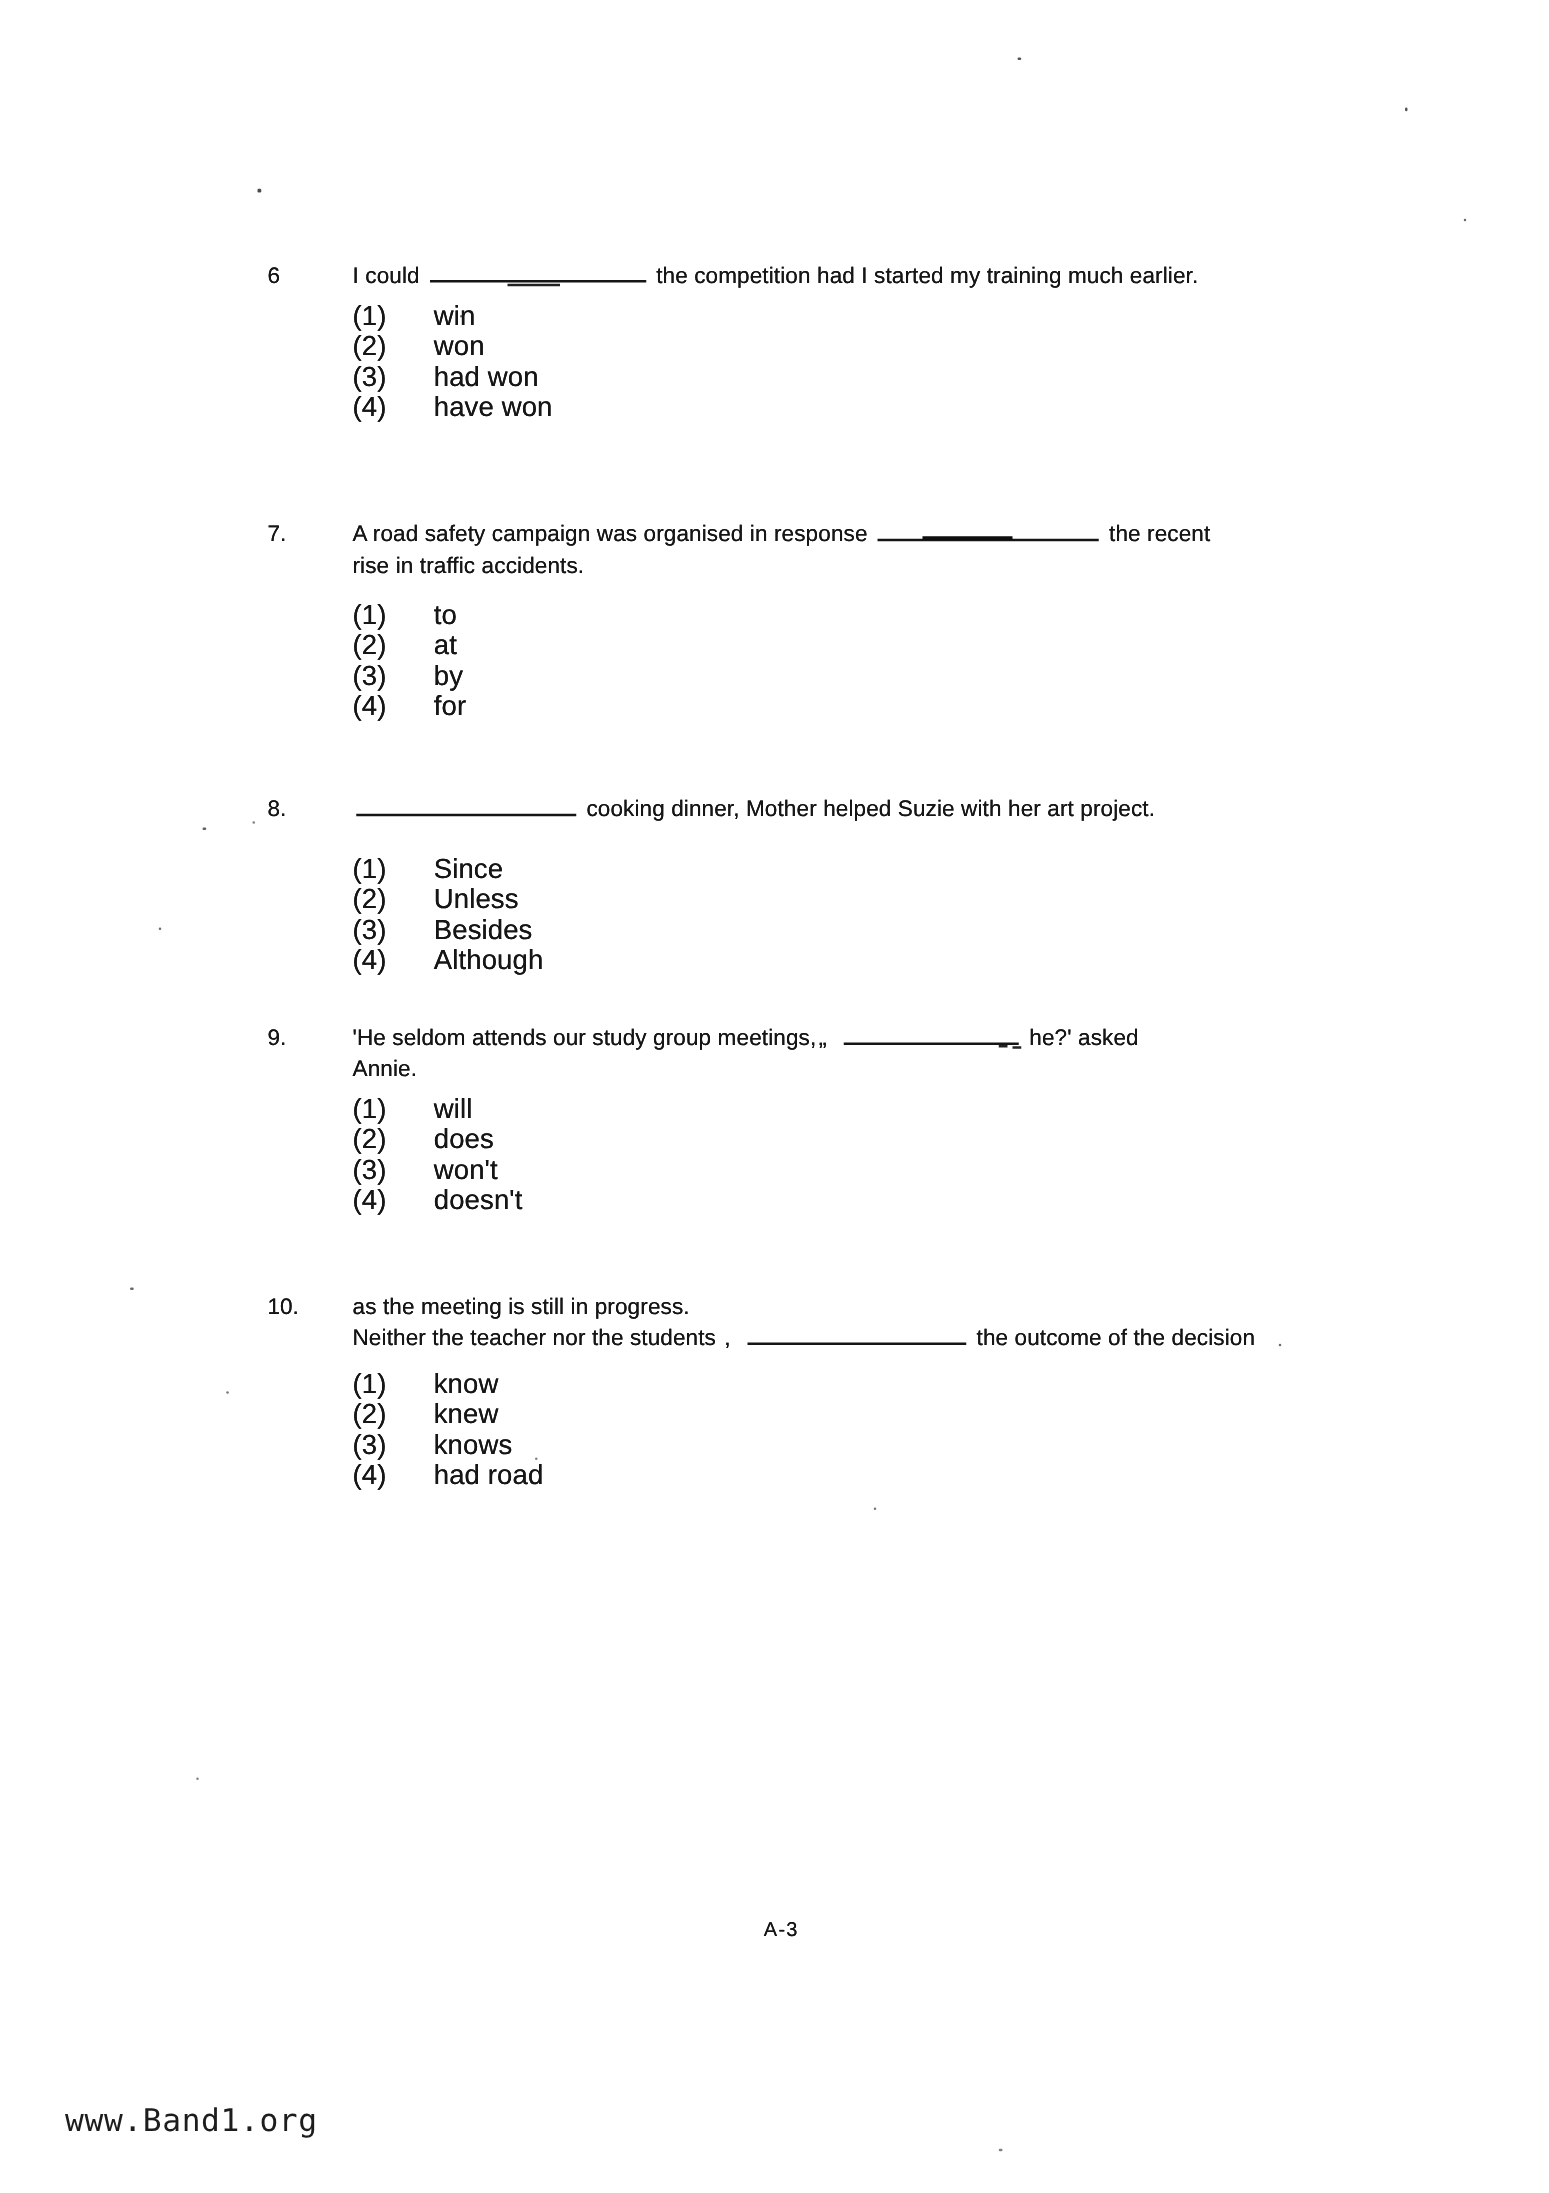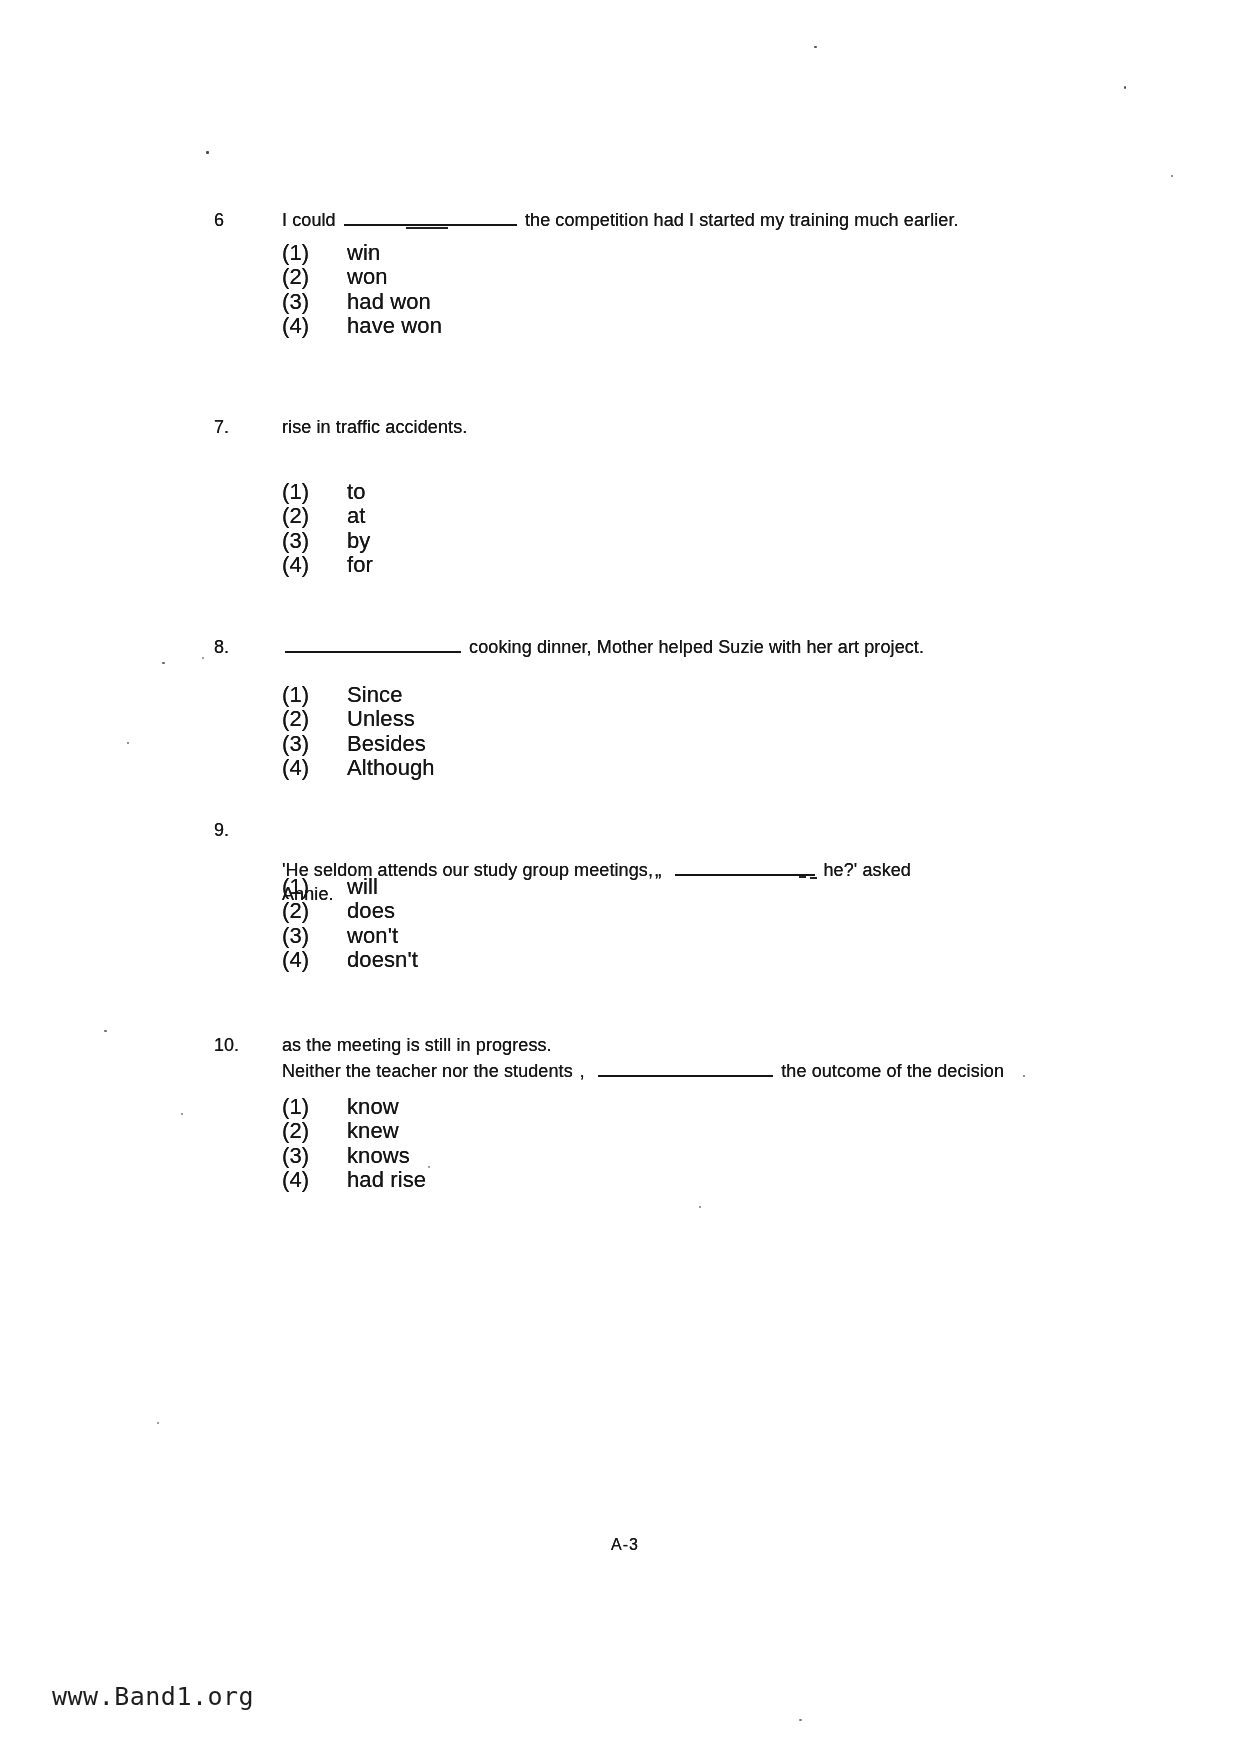--- a/index.html
+++ b/index.html
@@ -46,20 +46,21 @@
           <div class="options" style="top: 241px;">
             <div class="opt"><span class="onum">(1)</span><span>win</span></div>
             <div class="opt"><span class="onum">(2)</span><span>won</span></div>
             <div class="opt"><span class="onum">(3)</span><span>had won</span></div>
             <div class="opt"><span class="onum">(4)</span><span>have won</span></div>
           </div>
         </div>
         <div class="question" style="top: 0px;">
           <div class="qnum" style="top: 415px;">7.</div>
           <div class="stem" style="top: 415px;">
+            <div class="line"><span>A road safety campaign was organised in response </span><span class="blank a-thick-left" style="width: 177px;"></span><span> the recent</span></div>
             <div class="line"><span>rise in traffic accidents.</span></div>
           </div>
           <div class="options" style="top: 480px;">
             <div class="opt"><span class="onum">(1)</span><span>to</span></div>
             <div class="opt"><span class="onum">(2)</span><span>at</span></div>
             <div class="opt"><span class="onum">(3)</span><span>by</span></div>
             <div class="opt"><span class="onum">(4)</span><span>for</span></div>
           </div>
         </div>
         <div class="question" style="top: 0px;">
@@ -69,42 +70,42 @@
           </div>
           <div class="options" style="top: 683px;">
             <div class="opt"><span class="onum">(1)</span><span>Since</span></div>
             <div class="opt"><span class="onum">(2)</span><span>Unless</span></div>
             <div class="opt"><span class="onum">(3)</span><span>Besides</span></div>
             <div class="opt"><span class="onum">(4)</span><span>Although</span></div>
           </div>
         </div>
         <div class="question" style="top: 0px;">
           <div class="qnum" style="top: 818px;">9.</div>
-          <div class="stem" style="top: 818px; margin-top: 39px;">
+          <div class="stem" style="top: 818px;">
             <div class="line"><span>'He seldom attends our study group meetings,</span><span class="mark">„</span><span class="blank a-ticks" style="width: 140px;"></span><span> he?' asked</span></div>
             <div class="line"><span>Annie.</span></div>
           </div>
           <div class="options" style="top: 875px;">
             <div class="opt"><span class="onum">(1)</span><span>will</span></div>
             <div class="opt"><span class="onum">(2)</span><span>does</span></div>
             <div class="opt"><span class="onum">(3)</span><span>won't</span></div>
             <div class="opt"><span class="onum">(4)</span><span>doesn't</span></div>
           </div>
         </div>
         <div class="question" style="top: 0px;">
           <div class="qnum" style="top: 1033px;">10.</div>
           <div class="stem" style="top: 1033px;">
             <div class="line"><span>as the meeting is still in progress.</span></div>
             <div class="line"><span>Neither the teacher nor the students </span><span class="mark">‚</span><span class="blank " style="width: 175px;"></span><span> the outcome of the decision</span></div>
           </div>
           <div class="options" style="top: 1095px;">
             <div class="opt"><span class="onum">(1)</span><span>know</span></div>
             <div class="opt"><span class="onum">(2)</span><span>knew</span></div>
             <div class="opt"><span class="onum">(3)</span><span>knows</span></div>
-            <div class="opt"><span class="onum">(4)</span><span>had rise</span></div>
+            <div class="opt"><span class="onum">(4)</span><span>had road</span></div>
           </div>
         </div>
       </div>
     <div class="footer-page">A-3</div>
   </div>
   <div class="watermark">www.Band1.org</div>
   <div id="specks">
       <div class="speck" style="left: 814px; top: 46px; width: 3px; height: 2px; opacity: 0.8;"></div>
       <div class="speck" style="left: 1124px; top: 86px; width: 2px; height: 3px; opacity: 0.8;"></div>
       <div class="speck" style="left: 206px; top: 151px; width: 3px; height: 3px; opacity: 0.85;"></div>

